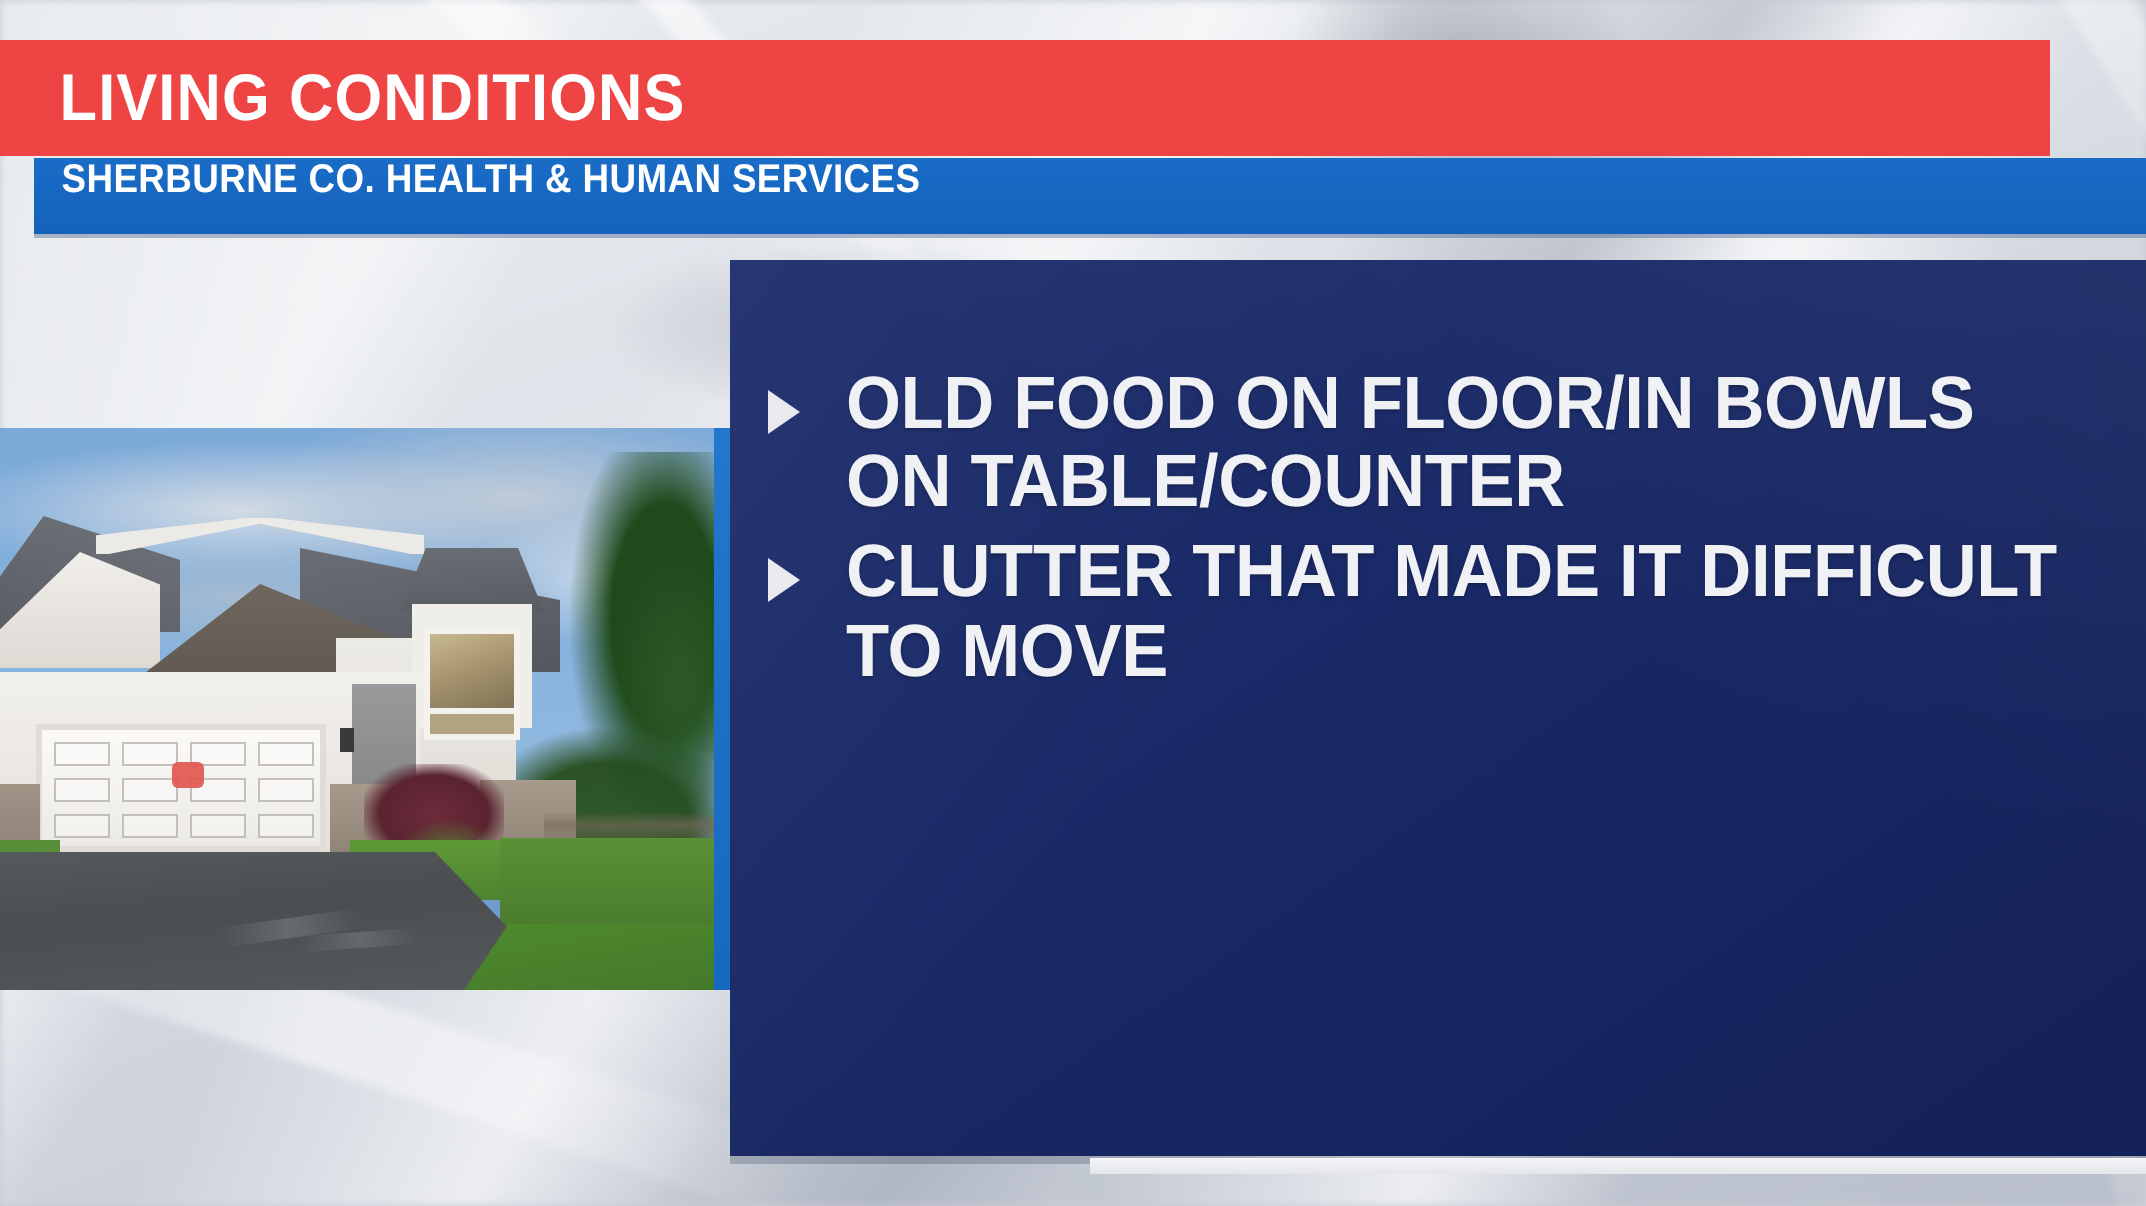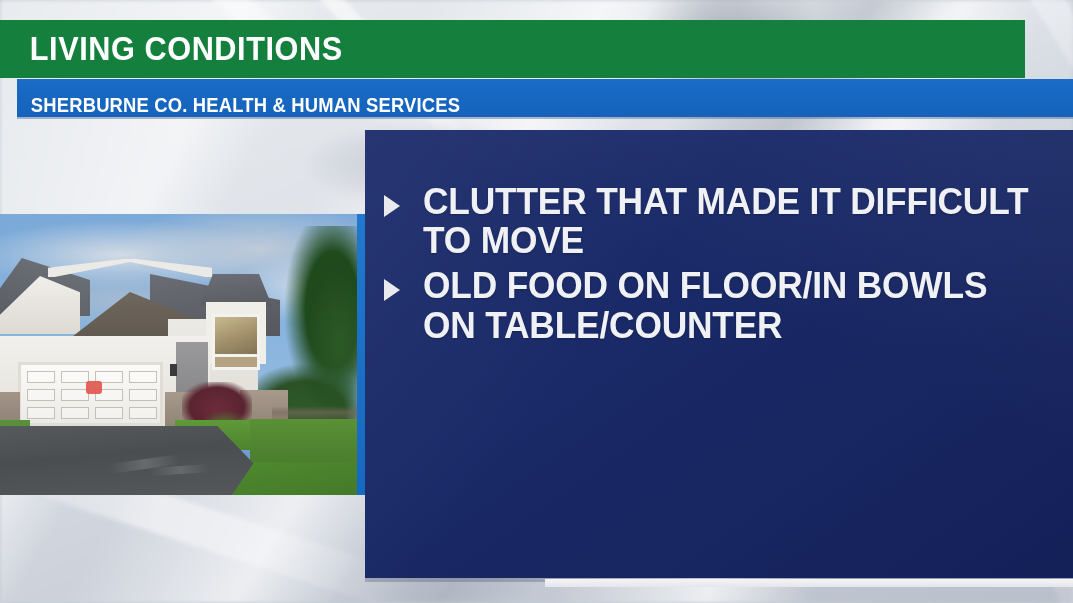--- a/index.html
+++ b/index.html
@@ -37,36 +37,36 @@
     background:radial-gradient(ellipse at center, rgba(120,128,142,.55) 0%, rgba(120,128,142,0) 70%);
   }
   .dark2 {
     position:absolute; left:300px; top:120px; width:260px; height:90px;
     background:radial-gradient(ellipse at center, rgba(130,138,152,.40) 0%, rgba(130,138,152,0) 70%);
   }
 
   
   #title-bar {
     position:absolute; left:0; top:20px; width:1025px; height:58px;
-    background:#15803d;
+    background:#ef4444;
     display:flex; align-items:center;
   }
   #title-bar .txt {
     color:#ffffff;
     font-size:33px; font-weight:bold;
     letter-spacing:0.6px;
     padding-left:32px;
     transform:scaleX(0.93);
     transform-origin:left center;
     white-space:nowrap;
   }
   #subtitle-bar {
     position:absolute; left:17px; top:79px; width:1056px; height:38px;
     background:linear-gradient(180deg,#1a6cc6 0%,#1462bc 100%);
-    display:flex; align-items:flex-end;
+    display:flex; align-items:flex-start;
     box-shadow:0 2px 0 rgba(40,70,120,.35);
   }
   #subtitle-bar .txt {
     color:#ffffff;
     font-size:20px; font-weight:bold;
     letter-spacing:0.2px;
     padding-left:15px;
     transform:scaleX(0.92);
     transform-origin:left center;
     white-space:nowrap;
@@ -350,23 +350,23 @@
   <div class="ph drive-mark2"></div>
   <div class="ph grass-strip"></div>
 </div>
 
 <div id="accent-strip"></div>
 
 <div id="content-panel">
   <ul id="bullet-list">
     <li class="bullet-item">
       <span class="bullet-marker"></span>
-      <span class="bullet-text">CLUTTER THAT MADE IT DIFFICULT TO MOVE</span>
+      <span class="bullet-text">OLD FOOD ON FLOOR/IN BOWLS ON TABLE/COUNTER</span>
     </li>
     <li class="bullet-item">
       <span class="bullet-marker"></span>
-      <span class="bullet-text">OLD FOOD ON FLOOR/IN BOWLS ON TABLE/COUNTER</span>
+      <span class="bullet-text">CLUTTER THAT MADE IT DIFFICULT TO MOVE</span>
     </li>
   </ul>
 </div>
 
 <div id="panel-shadow"></div>
 <div id="bottom-strip"></div>
 
 </body></html>

